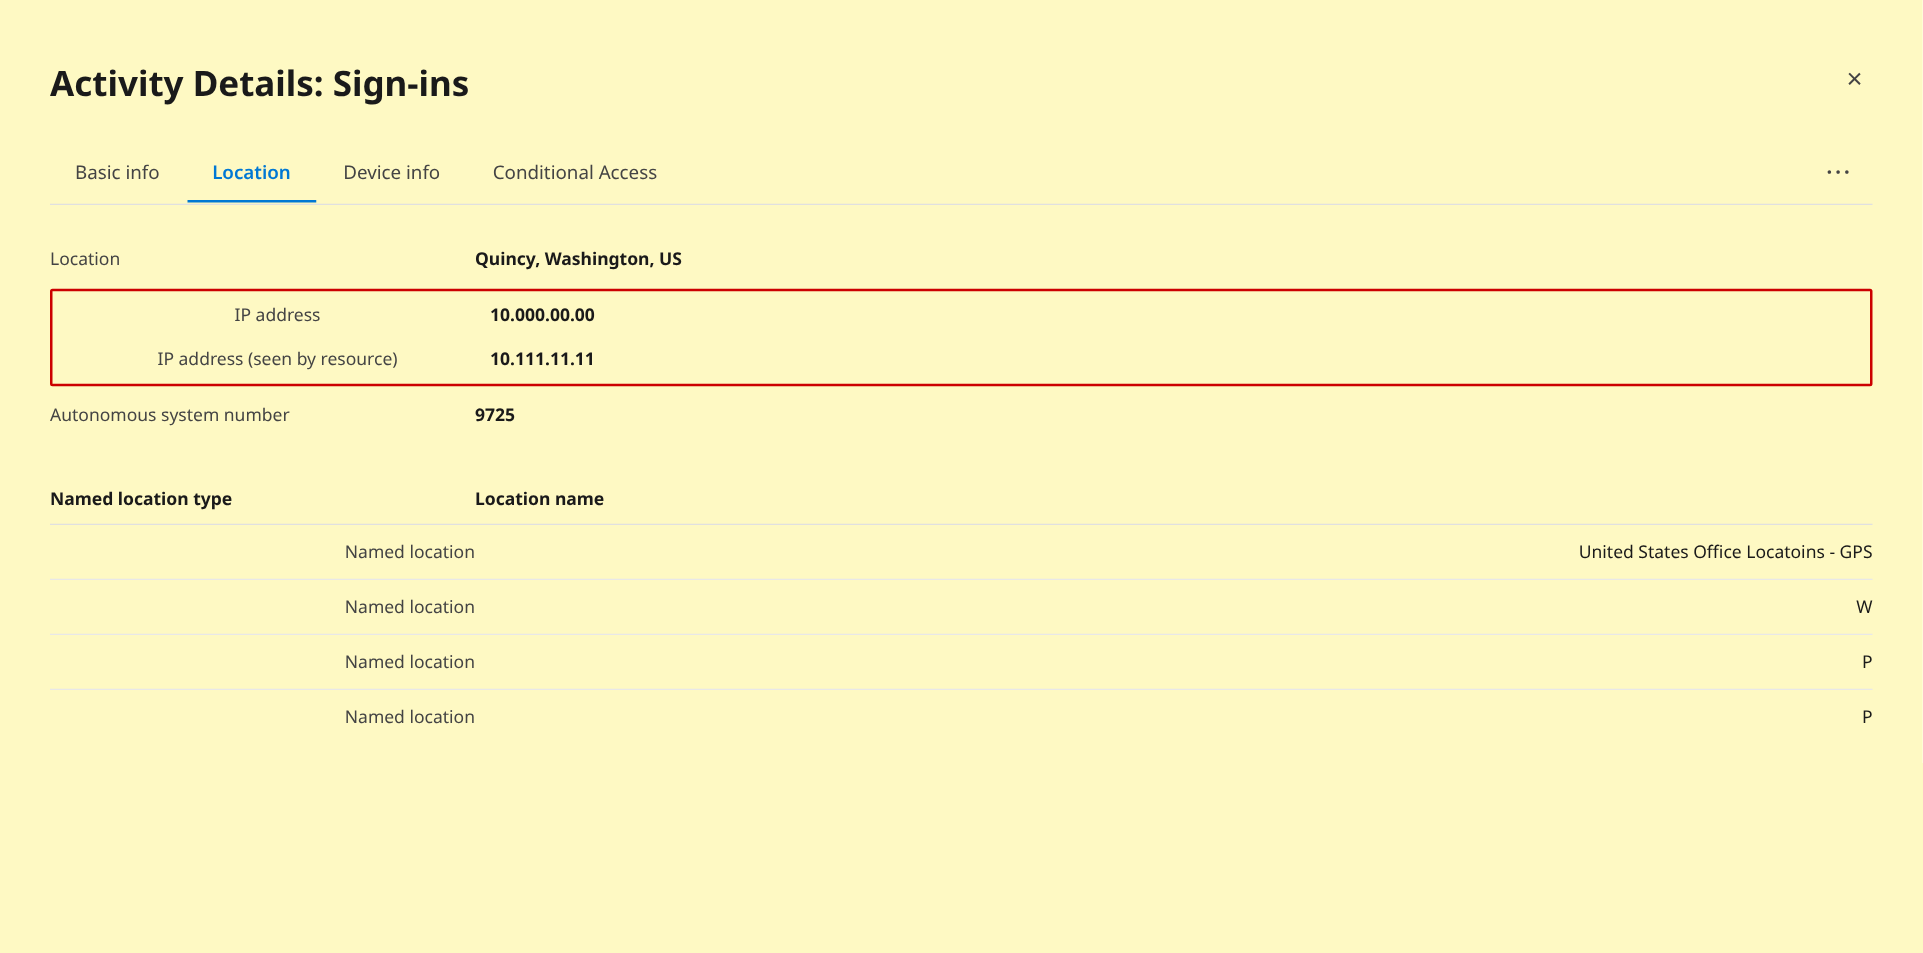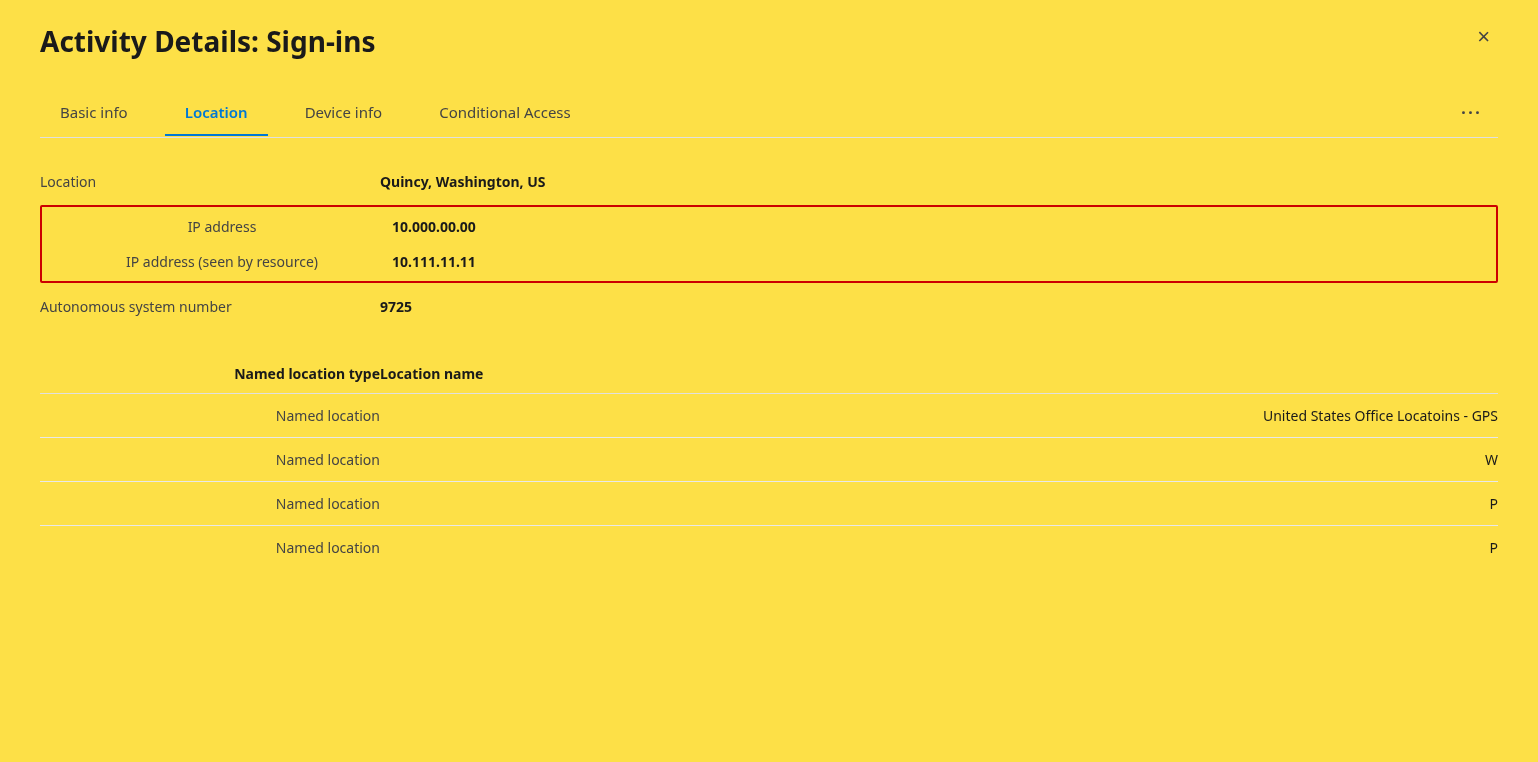--- a/index.html
+++ b/index.html
@@ -8,22 +8,22 @@
       padding: 0;
     }
     body {
       font-family: 'Segoe UI', system-ui, -apple-system, sans-serif;
       background: #fff;
       color: #1a1a1a;
       width: 1538px;
       min-height: 762px;
     }
     .panel {
-      background: #fde047;
-      padding: 22px 40px 32px 40px;
+      background: #fef9c3;
+      padding: 48px 40px 32px 40px;
       position: relative;
       min-height: 762px;
     }
     .panel-header {
       display: flex;
       justify-content: space-between;
       align-items: flex-start;
       margin-bottom: 28px;
     }
     .panel-title {
@@ -39,21 +39,21 @@
       color: #444;
       padding: 4px 8px;
       line-height: 1;
     }
     
     .tabs {
       display: flex;
       align-items: center;
       border-bottom: 1px solid #e0e0e0;
       margin-bottom: 0;
-      gap: 17px;
+      gap: 2px;
     }
     .tab {
       padding: 12px 20px;
       font-size: 15px;
       color: #444;
       cursor: pointer;
       border-bottom: 2px solid transparent;
       white-space: nowrap;
       font-weight: 400;
       margin-bottom: -1px;
@@ -117,21 +117,20 @@
     }
     .named-location-table th {
       text-align: left;
       font-weight: 700;
       padding: 10px 0 10px 0;
       color: #1a1a1a;
       border-bottom: 1px solid #e0e0e0;
     }
     .named-location-table th:first-child {
       width: 340px;
-      text-align: right;
     }
     .named-location-table td {
       padding: 12px 0;
       color: #1a1a1a;
       border-bottom: 1px solid #e8e8e8;
       vertical-align: middle;
       text-align: right;
     }
     .named-location-table td:first-child {
       width: 340px;

